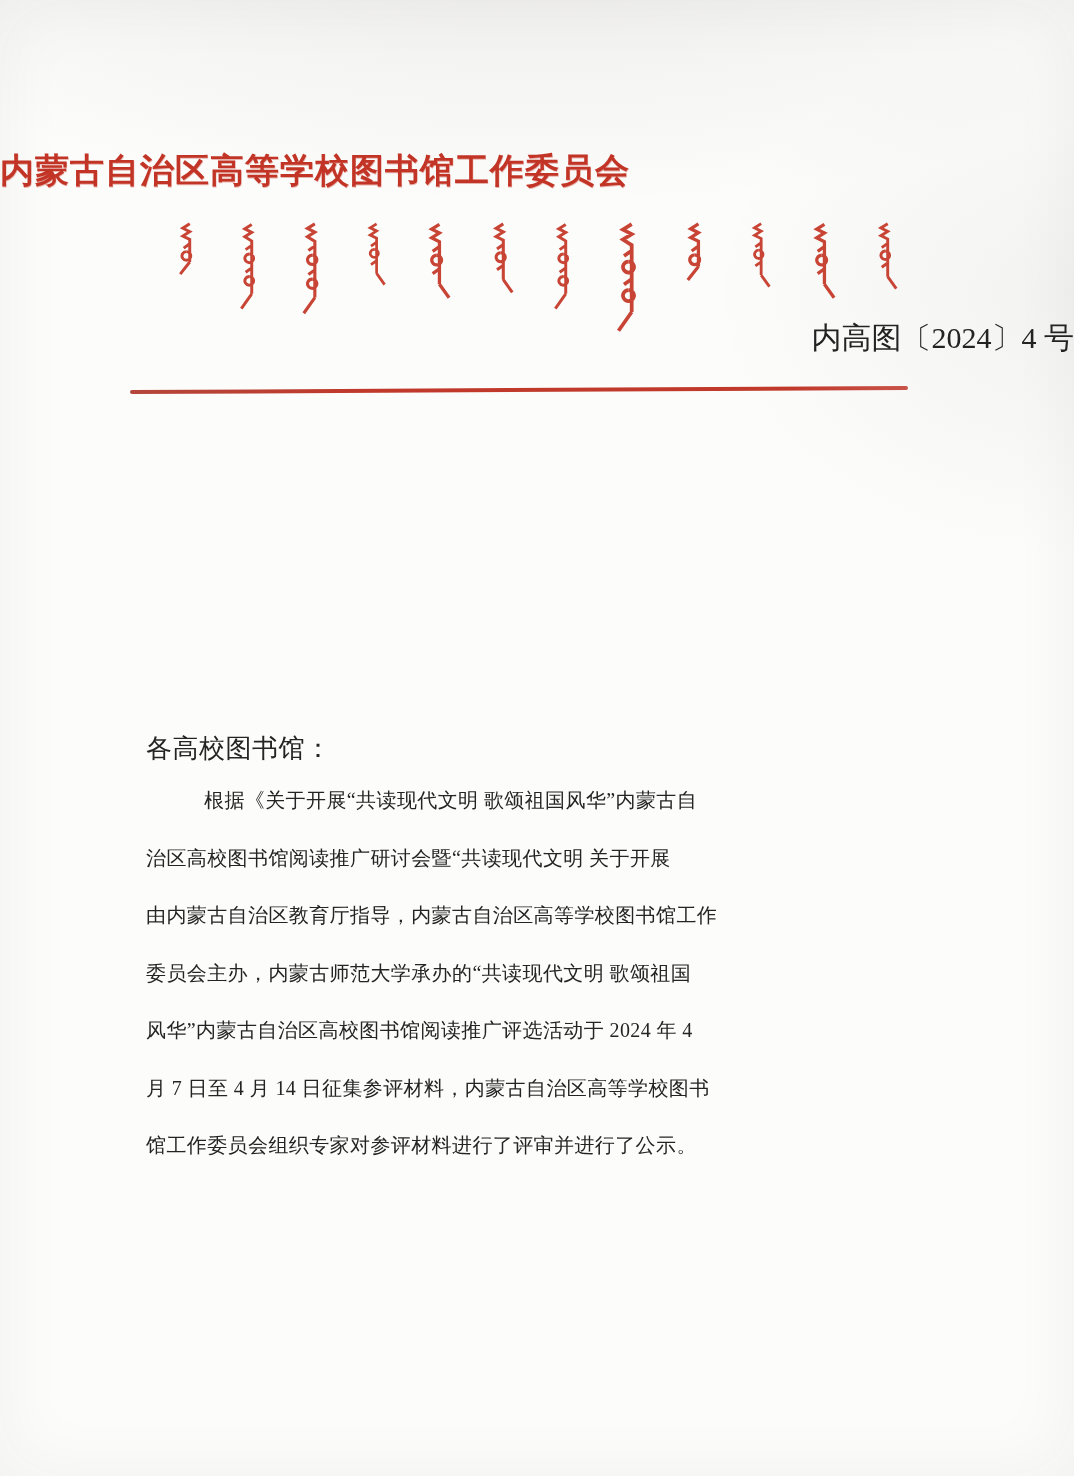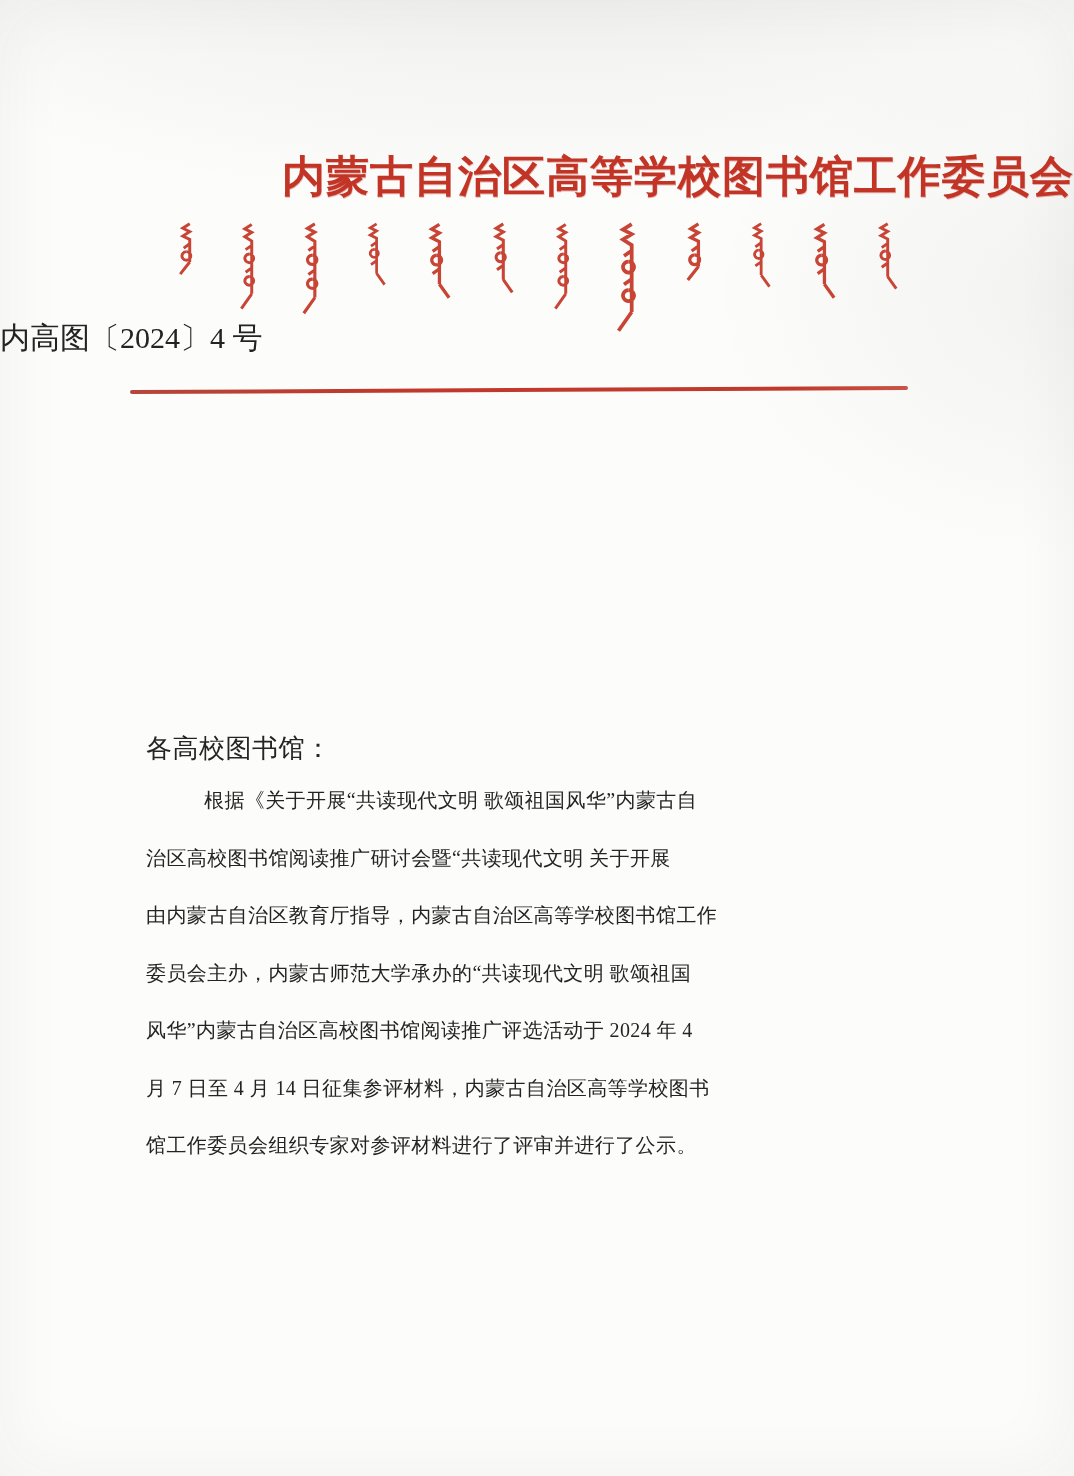--- a/index.html
+++ b/index.html
@@ -18,24 +18,24 @@
       radial-gradient(60% 30% at 102% 20%, rgba(60,55,50,0.05), rgba(0,0,0,0) 60%),
       #fcfcfb;
     box-shadow: inset 0 0 70px rgba(40,35,30,0.05);
     overflow: hidden;
   }
   .org-header {
     position: absolute;
     top: 148px;
     left: 0;
     right: 0;
-    text-align: right;
+    text-align: left;
     font-family: "Liberation Serif", serif;
     font-weight: bold;
-    font-size: 43px;
+    font-size: 34px;
     letter-spacing: 1px;
     color: #c23526;
     white-space: nowrap;
     text-shadow: 0.5px 0.5px 0 rgba(194,53,38,0.35);
   }
   .mongolian-row {
     position: absolute;
     top: 222px;
     left: 0;
     right: 0;
@@ -44,21 +44,21 @@
     align-items: flex-start;
     gap: 36px;
     color: #c84435;
   }
   .mongolian-row svg { display: block; }
   .doc-number {
     position: absolute;
     top: 318px;
     left: 0;
     right: 0;
-    text-align: left;
+    text-align: right;
     font-family: "Liberation Serif", serif;
     font-size: 30px;
     color: #232323;
     white-space: nowrap;
   }
   .red-rule {
     position: absolute;
     top: 388px;
     left: 130px;
     width: 778px;

